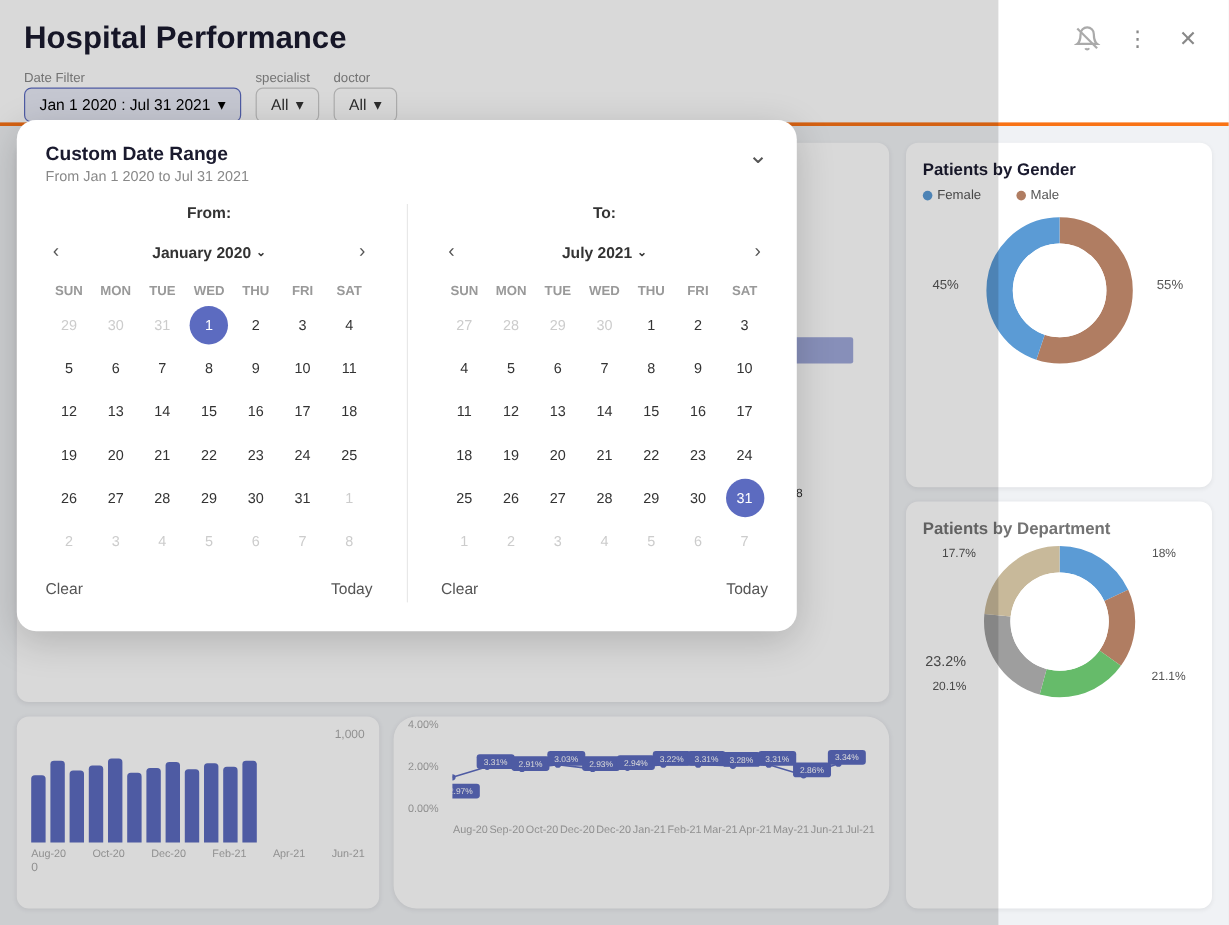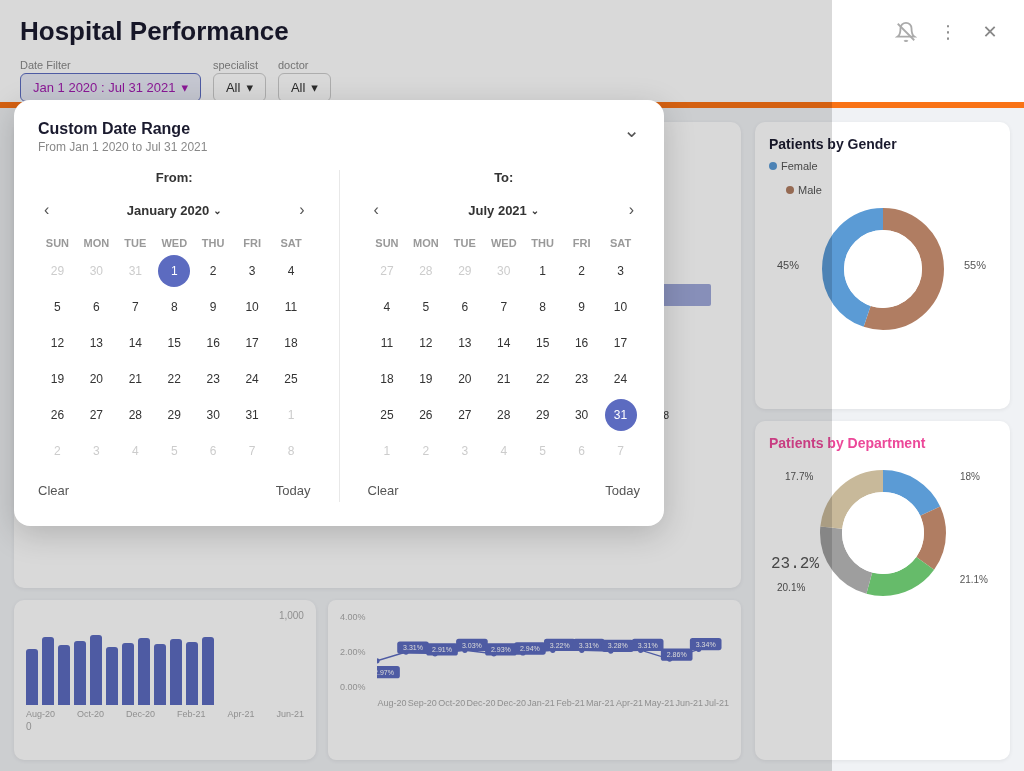--- a/index.html
+++ b/index.html
@@ -17,21 +17,21 @@
       width: 1024px;
       height: 771px;
       background: #f0f2f5;
       position: relative;
     }
 
     
     .header {
       background: #fff;
       padding: 16px 20px 0 20px;
-      border-bottom: 6px solid #f97316;
+      border-bottom: 3px solid #f97316;
     }
     .header-top {
       display: flex;
       align-items: center;
       justify-content: space-between;
       margin-bottom: 12px;
     }
     .page-title {
       font-size: 26px;
       font-weight: 700;
@@ -77,21 +77,21 @@
       color: #333;
       cursor: pointer;
       display: flex;
       align-items: center;
       gap: 6px;
       white-space: nowrap;
     }
     .filter-btn.active {
       background: #e8eaf6;
       border-color: #5c6bc0;
-      color: #a21caf;
+      color: #000000;
     }
 
     
     .modal-overlay {
       position: absolute;
       top: 0; left: 0;
       width: 832px;
       height: 771px;
       background: rgba(0,0,0,0.15);
       z-index: 100;
@@ -352,21 +352,21 @@
             <span>Aug-20</span>
               <span>Oct-20</span>
               <span>Dec-20</span>
               <span>Feb-21</span>
               <span>Apr-21</span>
               <span>Jun-21</span>
           </div>
           <div style="font-size:10px; color:#aaa; text-align:left; margin-top:2px;">0</div>
         </div>
 
-        <div style="flex:1.4; background:#fff; border-radius:8px; padding:12px 12px; box-shadow:0 1px 4px rgba(0,0,0,0.07);">
+        <div style="flex:1.4; background:#fff; border-radius:19px; padding:2px 12px; box-shadow:0 1px 4px rgba(0,0,0,0.07);">
           <div style="display:flex; gap:8px; align-items:flex-start;">
             <div style="display:flex; flex-direction:column; justify-content:space-between; height:80px; font-size:9px; color:#aaa; text-align:right; padding-right:4px;">
               <span>4.00%</span>
               <span>2.00%</span>
               <span>0.00%</span>
             </div>
             <div style="flex:1; position:relative;">
               <svg width="100%" height="80" viewBox="0 0 400 80">
                 <polyline points="0,50 33,40 66,42 100,38 133,42 166,41 200,38 233,38 266,39 300,38 333,48 366,37" fill="none" stroke="#5c6bc0" stroke-width="1.5"></polyline>
                 <circle cx="0" cy="50" r="3" fill="#5c6bc0"></circle>
@@ -424,53 +424,53 @@
             </div>
           </div>
         </div>
       </div>
     </div>
 
     <div style="width:255px; display:flex; flex-direction:column; gap:12px;">
 
       <div style="background:#fff; border-radius:10px; padding:14px; box-shadow:0 1px 4px rgba(0,0,0,0.07); flex:1;">
         <div style="font-size:14px; font-weight:700; color:#1a1a2e; margin-bottom:8px;">Patients by Gender</div>
-        <div style="display:flex; gap:12px; margin-bottom:8px;flex-direction:column;">
+        <div style="display:flex; gap:12px; margin-bottom:8px;">
           <span style="font-size:11px; color:#555; display:flex; align-items:center; gap:4px;"><span style="width:8px;height:8px;border-radius:50%;background:#5b9bd5;display:inline-block;"></span>Female</span>
           <span style="font-size:11px; color:#555; display:flex; align-items:center; gap:4px;margin-left:17px;"><span style="width:8px;height:8px;border-radius:50%;background:#b07d62;display:inline-block;"></span>Male</span>
         </div>
         <div style="display:flex; justify-content:center; align-items:center; position:relative; height:130px;">
           <svg width="130" height="130" viewBox="0 0 130 130">
 
             <circle cx="65" cy="65" r="50" fill="none" stroke="#b07d62" stroke-width="22" stroke-dasharray="173 141" stroke-dashoffset="0" transform="rotate(-90 65 65)"></circle>
 
             <circle cx="65" cy="65" r="50" fill="none" stroke="#5b9bd5" stroke-width="22" stroke-dasharray="141 173" stroke-dashoffset="-173" transform="rotate(-90 65 65)"></circle>
             <circle cx="65" cy="65" r="39" fill="#fff"></circle>
           </svg>
           <span style="position:absolute; left:8px; top:55px; font-size:11px; color:#555;">45%</span>
           <span style="position:absolute; right:10px; top:55px; font-size:11px; color:#555;">55%</span>
         </div>
       </div>
 
       <div style="background:#fff; border-radius:10px; padding:14px; box-shadow:0 1px 4px rgba(0,0,0,0.07); flex:1.2;">
-        <div style="font-size:14px; font-weight:700; color:#ec4899; margin-bottom:12px;">Patients by Department</div>
+        <div style="font-size:14px; font-weight:700; color:#737373; margin-bottom:0;">Patients by Department</div>
         <div style="display:flex; justify-content:center; align-items:center; position:relative; height:140px;">
           <svg width="140" height="140" viewBox="0 0 140 140">
             <circle cx="70" cy="70" r="52" fill="none" stroke="#5b9bd5" stroke-width="22" stroke-dasharray="59 268" stroke-dashoffset="0" transform="rotate(-90 70 70)"></circle>
             <circle cx="70" cy="70" r="52" fill="none" stroke="#b07d62" stroke-width="22" stroke-dasharray="55 272" stroke-dashoffset="-59" transform="rotate(-90 70 70)"></circle>
             <circle cx="70" cy="70" r="52" fill="none" stroke="#66bb6a" stroke-width="22" stroke-dasharray="63 264" stroke-dashoffset="-114" transform="rotate(-90 70 70)"></circle>
             <circle cx="70" cy="70" r="52" fill="none" stroke="#9e9e9e" stroke-width="22" stroke-dasharray="73 254" stroke-dashoffset="-177" transform="rotate(-90 70 70)"></circle>
             <circle cx="70" cy="70" r="52" fill="none" stroke="#c8b99a" stroke-width="22" stroke-dasharray="77 250" stroke-dashoffset="-250" transform="rotate(-90 70 70)"></circle>
             <circle cx="70" cy="70" r="41" fill="#fff"></circle>
           </svg>
           <span style="position:absolute; top:8px; right:16px; font-size:10px; color:#555;">18%</span>
           <span style="position:absolute; top:8px; left:16px; font-size:10px; color:#555;">17.7%</span>
           <span style="position:absolute; bottom:18px; right:8px; font-size:10px; color:#555;">21.1%</span>
           <span style="position:absolute; bottom:10px; left:8px; font-size:10px; color:#555;">20.1%</span>
-          <span style="position:absolute; bottom:30px; left:2px; font-size:16px; color:#555;font-family:Liberation Mono, monospace;">23.2%</span>
+          <span style="position:absolute; bottom:30px; left:2px; font-size:12px; color:#555;">23.2%</span>
         </div>
       </div>
     </div>
   </div>
 
   <div class="modal-overlay">
     <div class="date-picker-modal">
 
       <div class="modal-header">
         <div>

